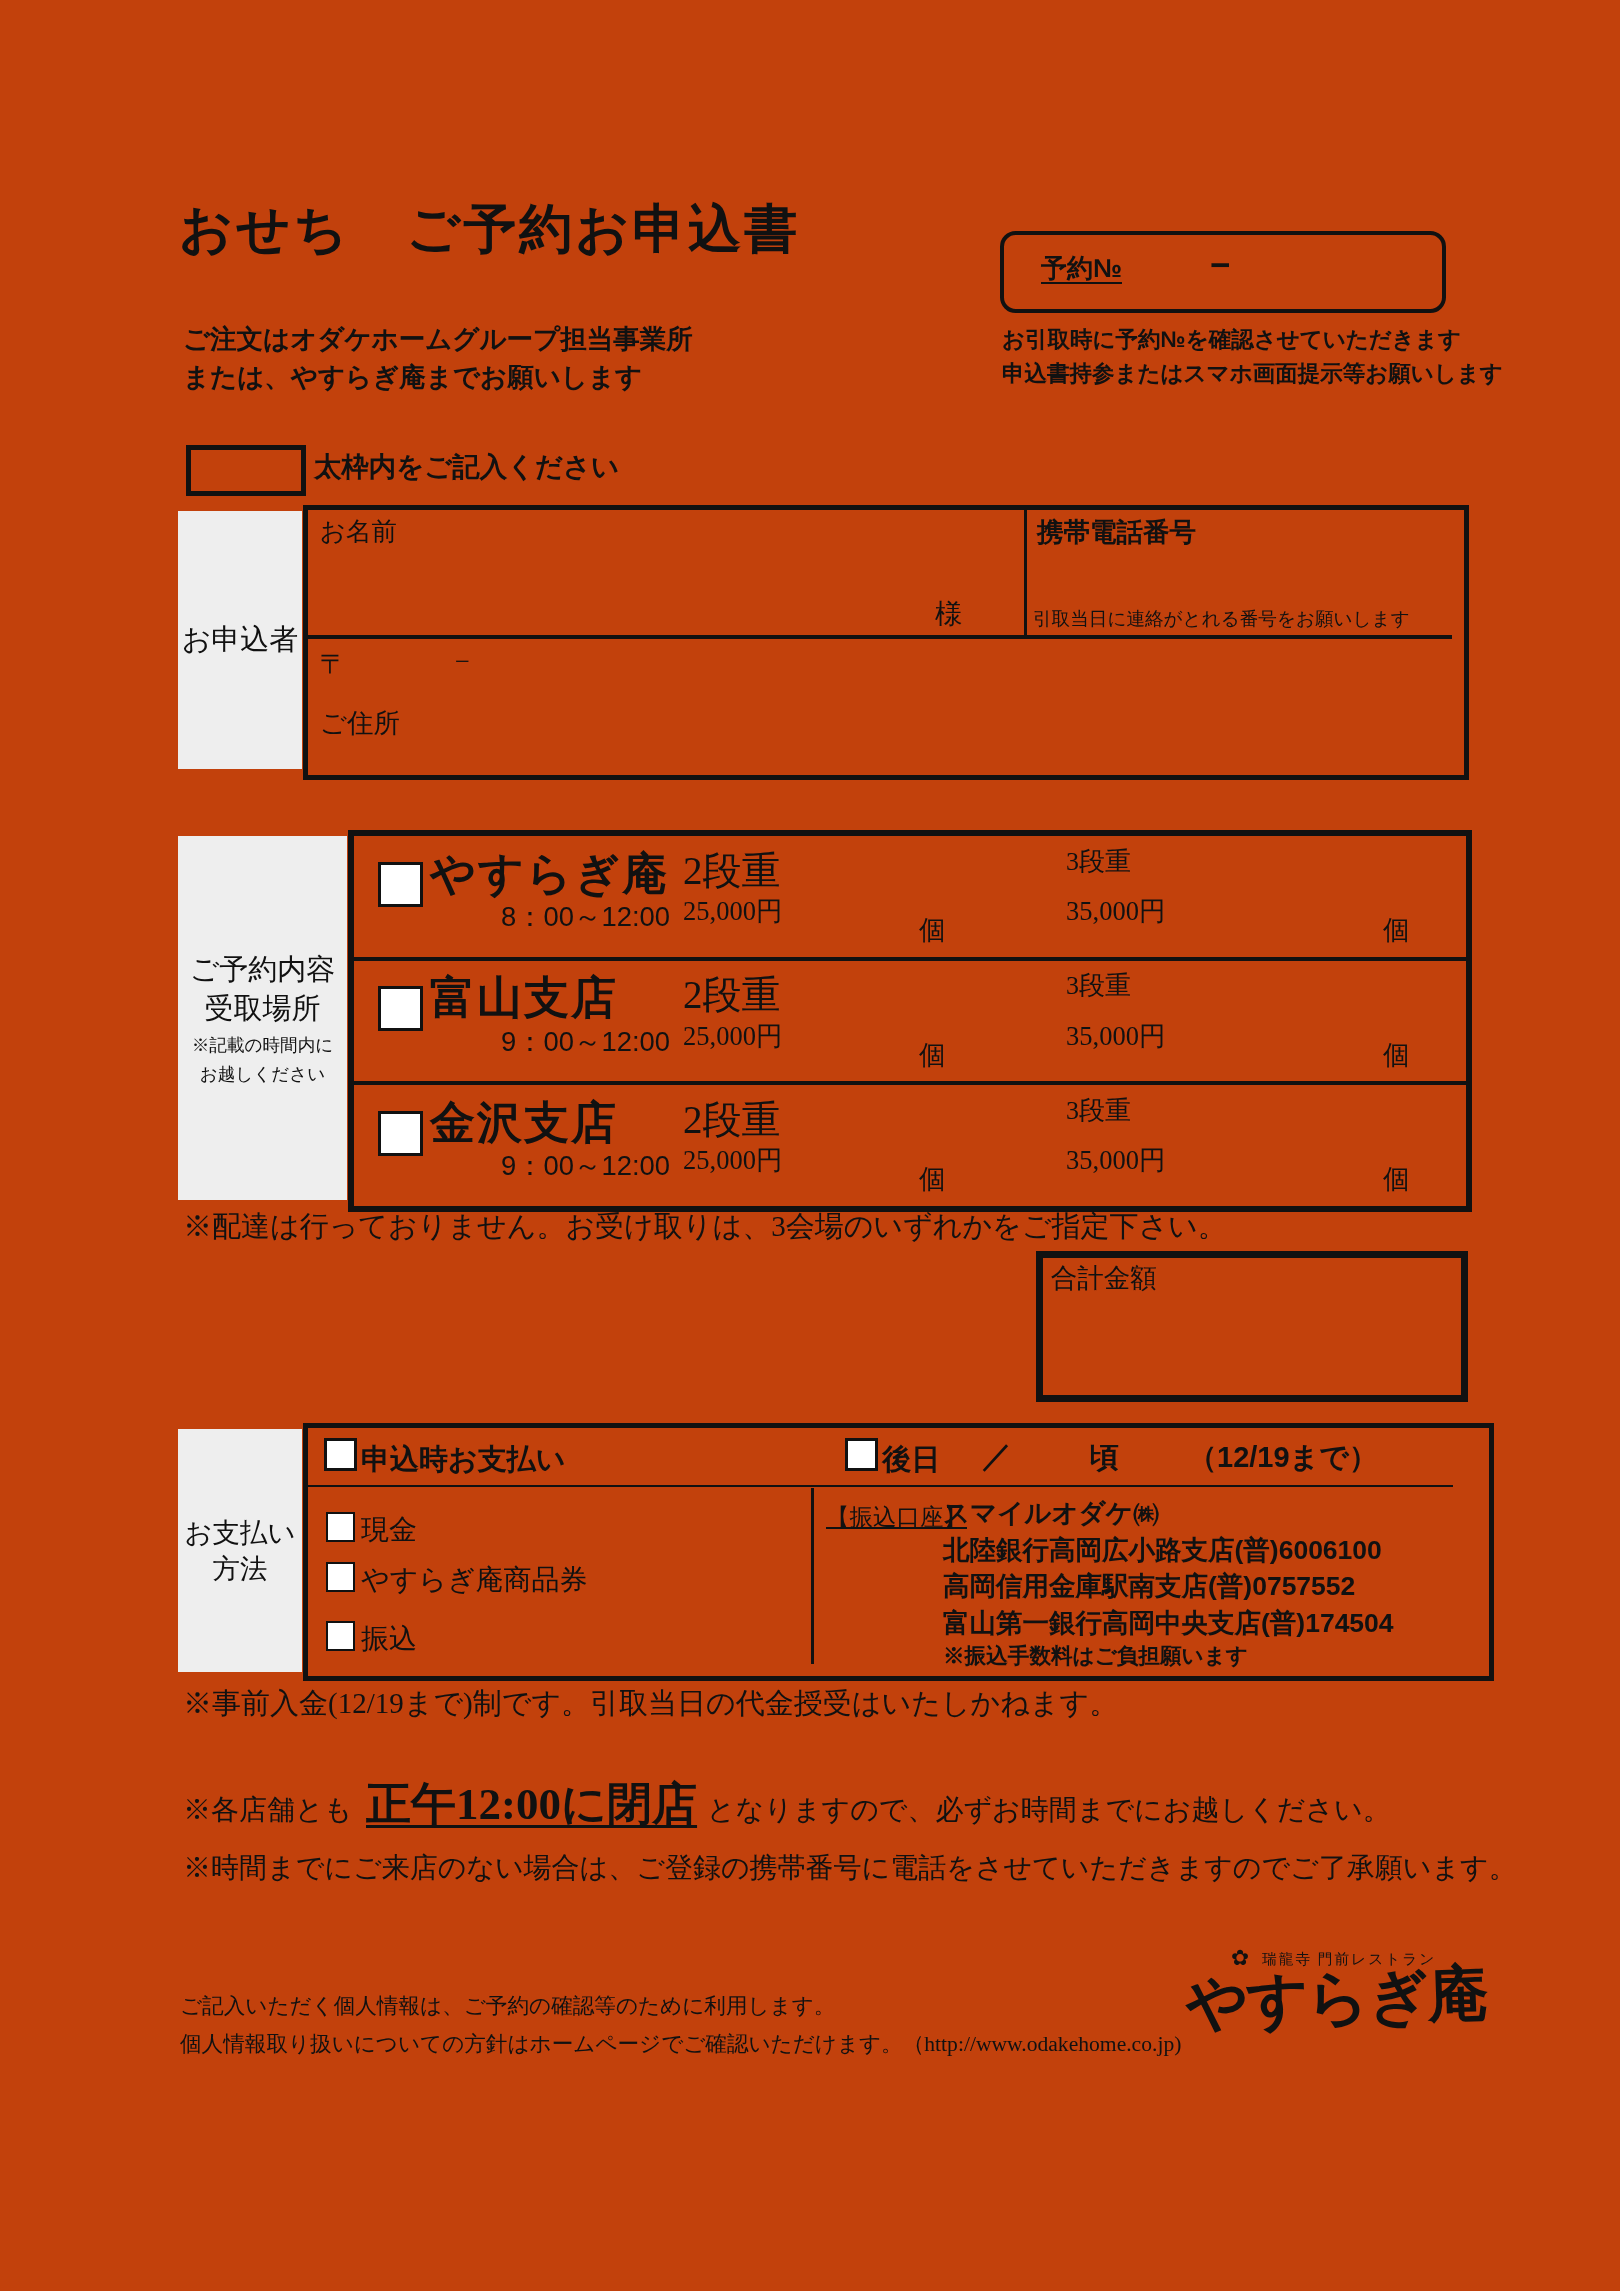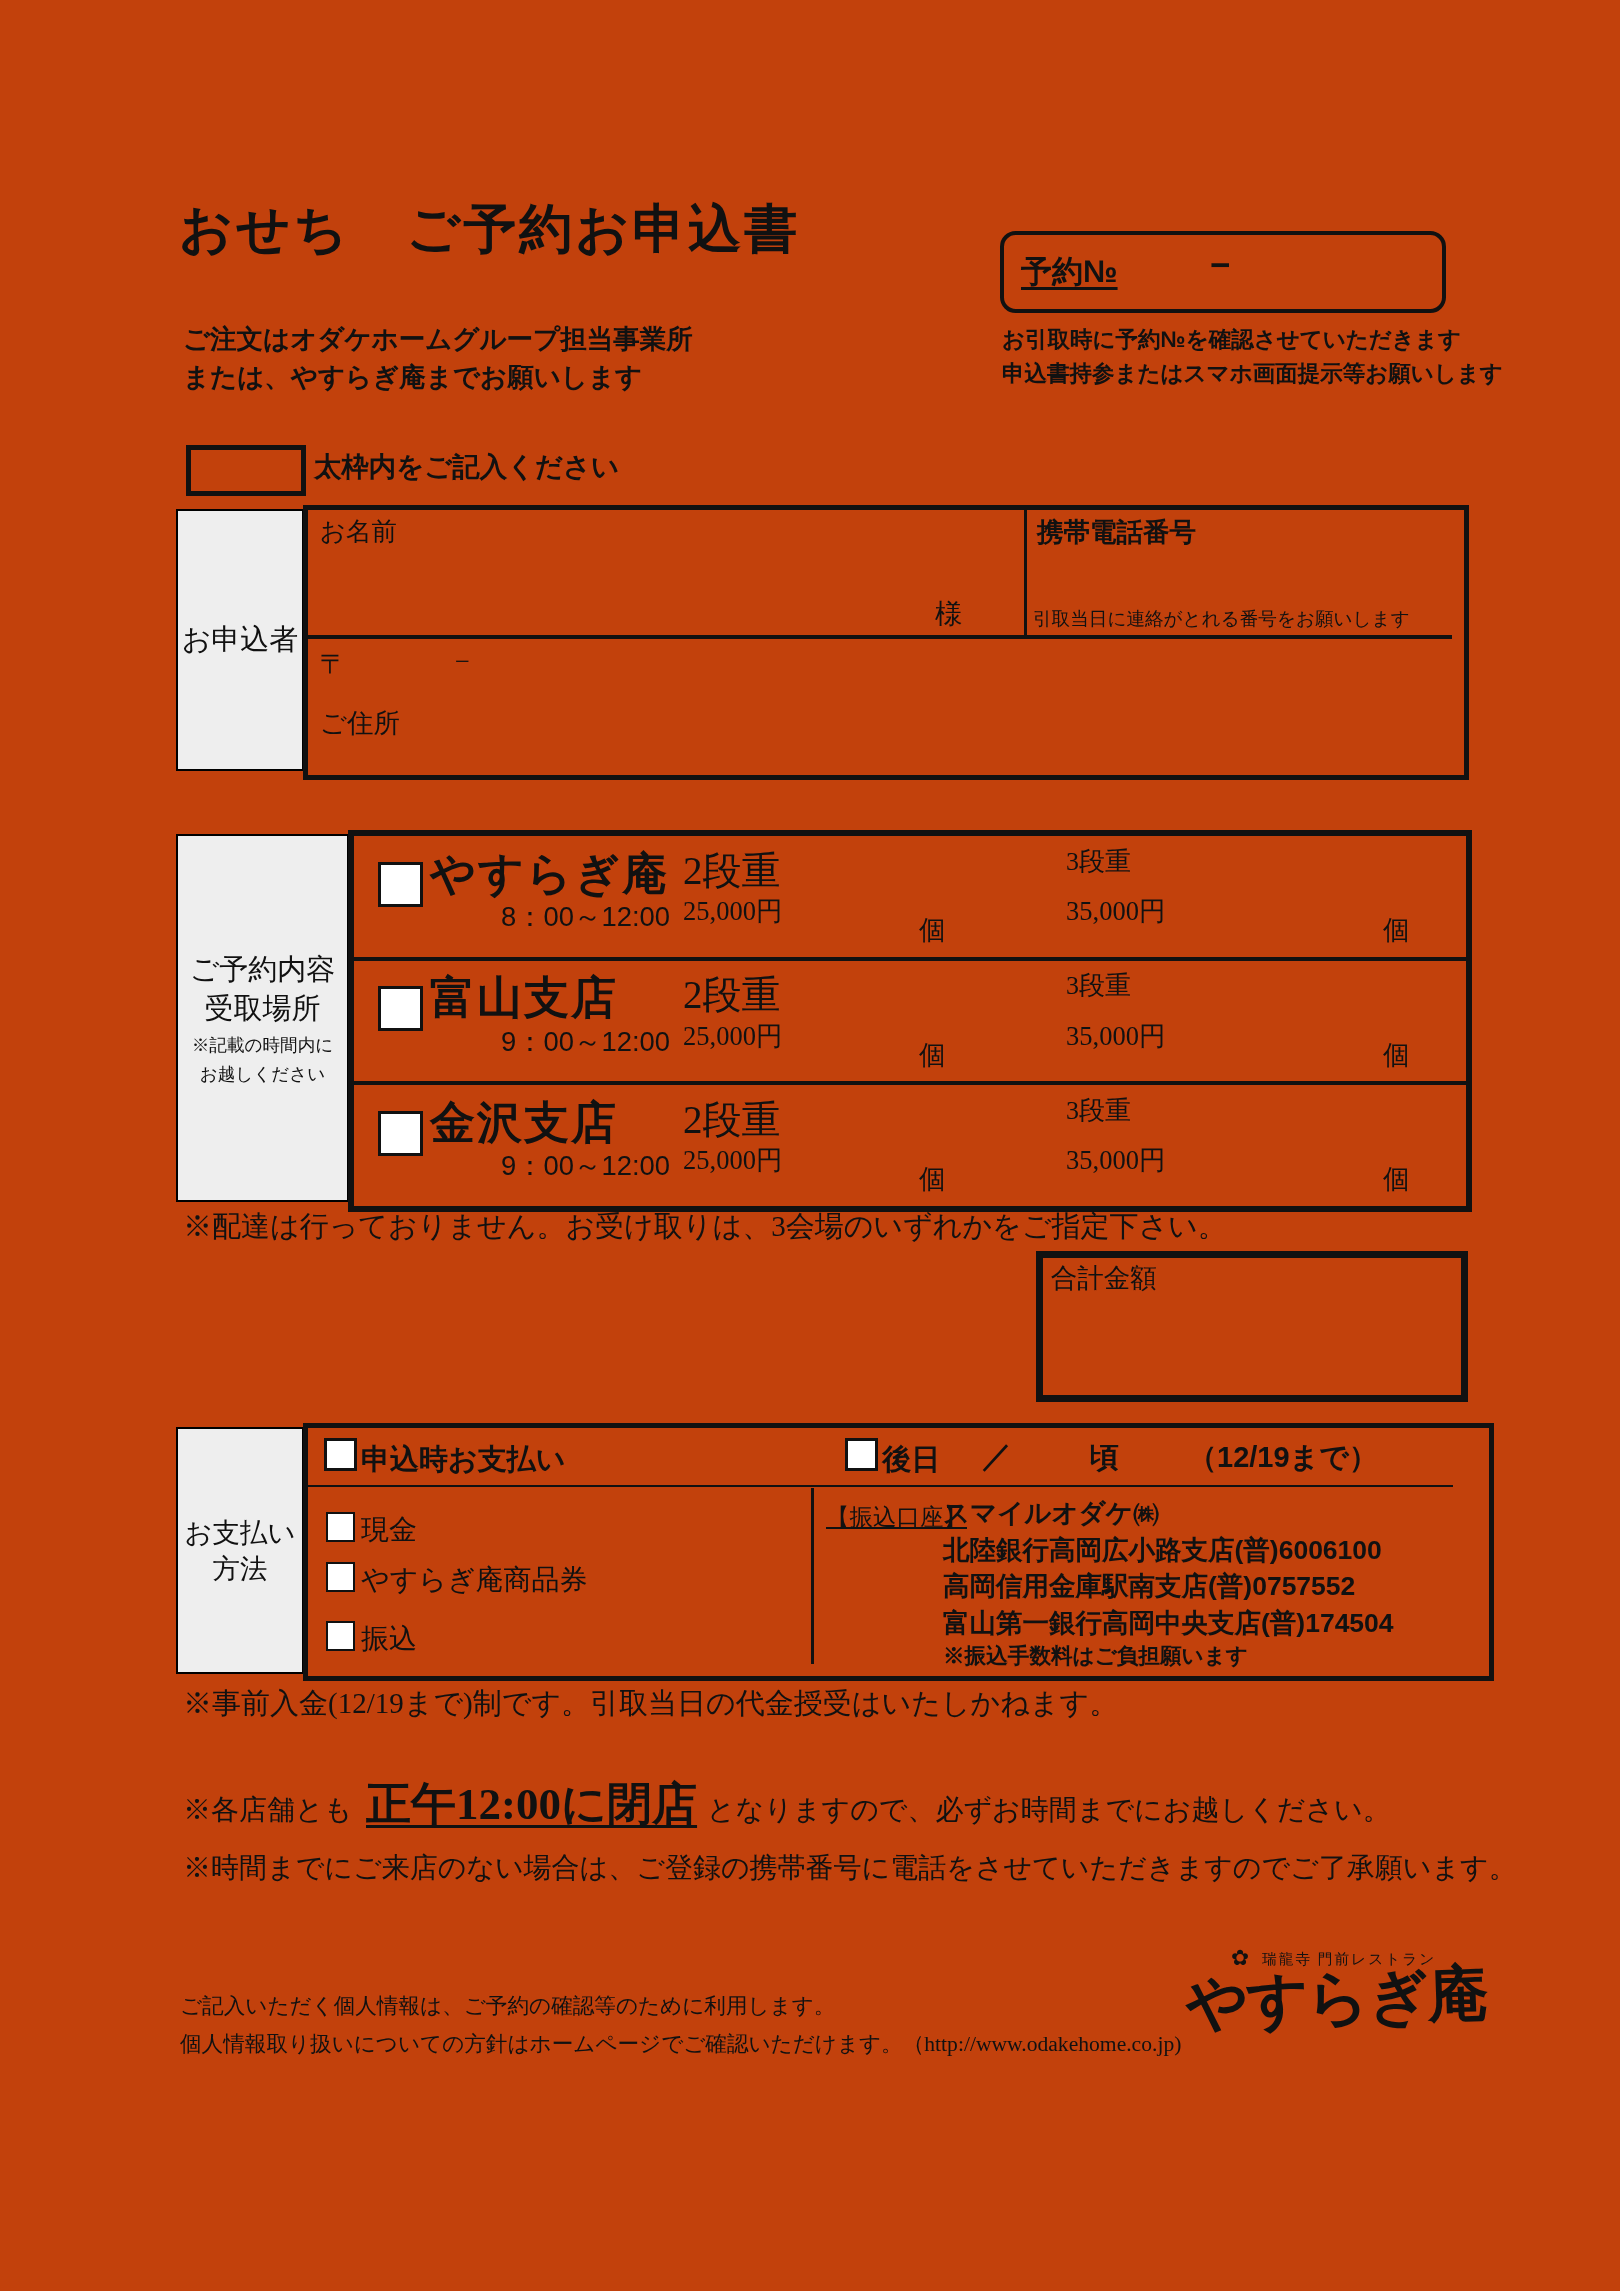--- a/index.html
+++ b/index.html
@@ -6,30 +6,30 @@
   .page{position:relative;width:1620px;height:2292px;background:#c2410c;color:#111;
         font-family:"Liberation Sans",sans-serif;overflow:hidden;}
   .abs{position:absolute;}
   .serif{font-family:"Liberation Serif",serif;}
   .sans{font-family:"Liberation Sans",sans-serif;}
 
   
   .title{left:179px;top:194px;font-size:53px;font-weight:bold;letter-spacing:2.9px;}
   .subtitle{left:183px;top:320px;font-size:26.5px;font-weight:bold;line-height:1.45;}
   .resno-box{left:1000px;top:231px;width:438px;height:74px;border:4.9px solid #111;border-radius:15.7px;}
-  .resno-label{left:17px;top:15.7px;font-size:31px;font-weight:bold;text-decoration:underline;text-underline-offset:4.9px;}
+  .resno-label{left:37px;top:15.7px;font-size:26px;font-weight:bold;text-decoration:underline;text-underline-offset:4.9px;}
   .resno-dash{left:206px;top:9.8px;font-size:35px;font-weight:bold;}
   .resno-notes{left:1002px;top:323px;font-size:22.5px;font-weight:bold;line-height:1.5;}
 
   
   .frame-sample{left:186px;top:445px;width:110px;height:41px;border:5.9px solid #111;}
   .frame-note{left:314px;top:449px;font-size:27.4px;font-weight:bold;}
 
   
-  .label-box{background:#eeeeee;border:2px solid #000000;display:flex;flex-direction:column;
+  .label-box{background:#eeeeee;border:2px solid #c2410c;display:flex;flex-direction:column;
              align-items:center;justify-content:center;text-align:center;}
 
   
   .app-label{left:176px;top:509px;width:124px;height:258px;font-size:29px;}
   .app-box{left:303px;top:505px;width:1156px;height:265px;border:5.9px solid #111;}
   .app-namerow{left:0;top:0;width:1144px;height:125px;border-bottom:4.9px solid #111;}
   .app-name-label{left:11.8px;top:3.9px;font-size:25.5px;}
   .app-sama{left:627px;top:86px;font-size:27.4px;}
   .phone-divider{left:716px;top:0;width:2.9px;height:125px;background:#111;}
   .phone-label{left:729px;top:3.9px;font-size:26.5px;font-weight:bold;}

